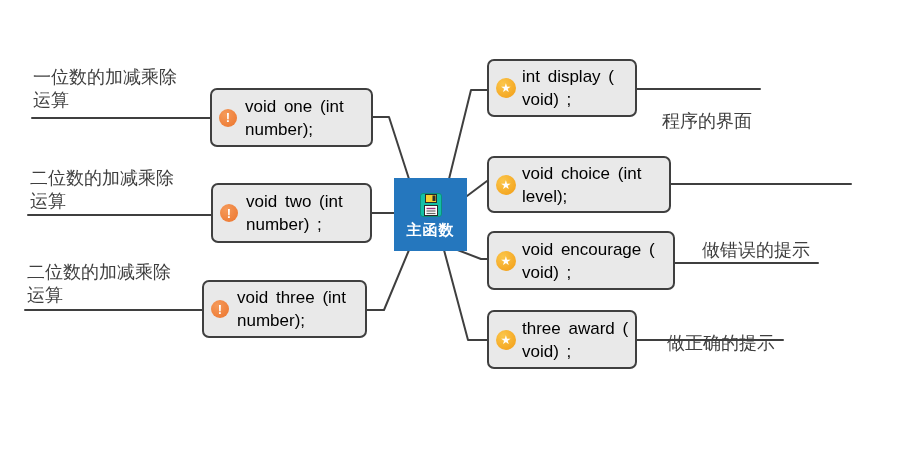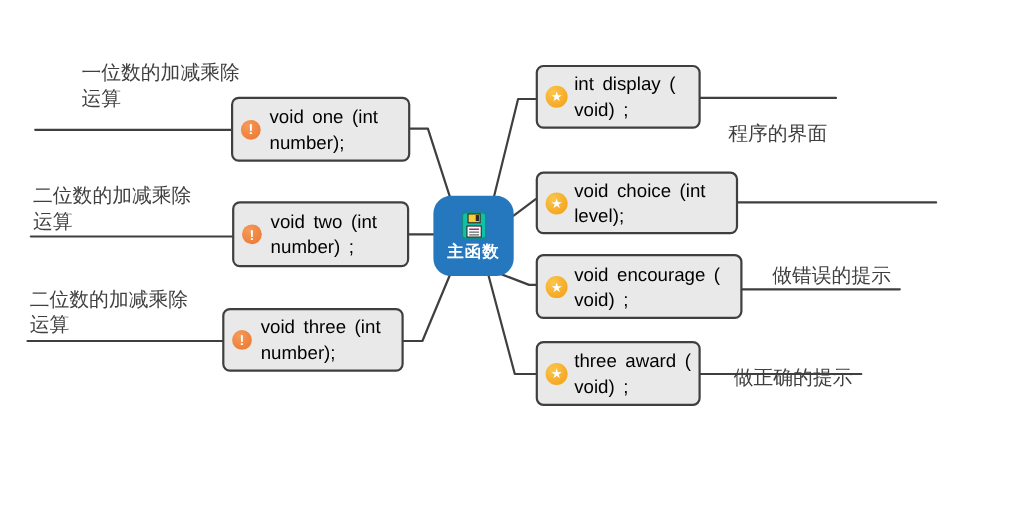--- a/index.html
+++ b/index.html
@@ -43,21 +43,21 @@
   .float-label{
     position:absolute;
     font-size:18px;line-height:23px;
     color:#3f3f3f;
     white-space:pre-line;
     cursor:default;
   }
 
   .root-node{
     position:absolute;left:394px;top:178px;width:73px;height:73px;
-    background:#2577be;border-radius:16px;
+    background:#2577be;border-radius:0;
     box-sizing:border-box;
     display:flex;flex-direction:column;align-items:center;justify-content:center;
     gap:3px;cursor:default;
   }
   .root-label{
     color:#ffffff;font-size:15px;font-weight:bold;letter-spacing:1px;
     line-height:17px;
   }
   .floppy{width:26px;height:26px;display:block;}
 </style>
@@ -80,21 +80,21 @@
     <polyline points="467,196 487,181"></polyline>
     <polyline points="455,249 481,259 488,259"></polyline>
     <polyline points="444,250 468,340 488,340"></polyline>
 
     <polyline points="636,89 760,89"></polyline>
     <polyline points="670,184 851,184"></polyline>
     <polyline points="674,263 818,263"></polyline>
     <polyline points="636,340 783,340"></polyline>
   </svg>
 
-  <div class="float-label" style="left:33px;top:55px;margin-left:41px;">一位数的加减乘除
+  <div class="float-label" style="left:33px;top:66px;">一位数的加减乘除
 运算</div>
   <div class="float-label" style="left:30px;top:167px;">二位数的加减乘除
 运算</div>
   <div class="float-label" style="left:27px;top:261px;">二位数的加减乘除
 运算</div>
 
   <div class="topic-box" style="left:210px;top:88px;width:163px;height:59px;">
     <span class="marker alert">!</span>
     <span class="code">void one (int
 number);</span>

